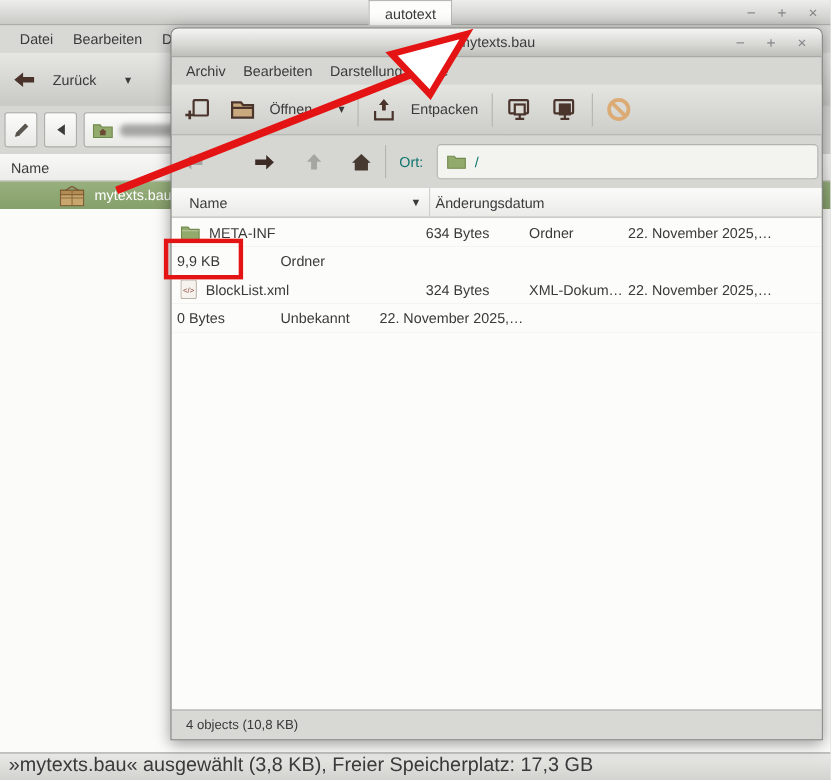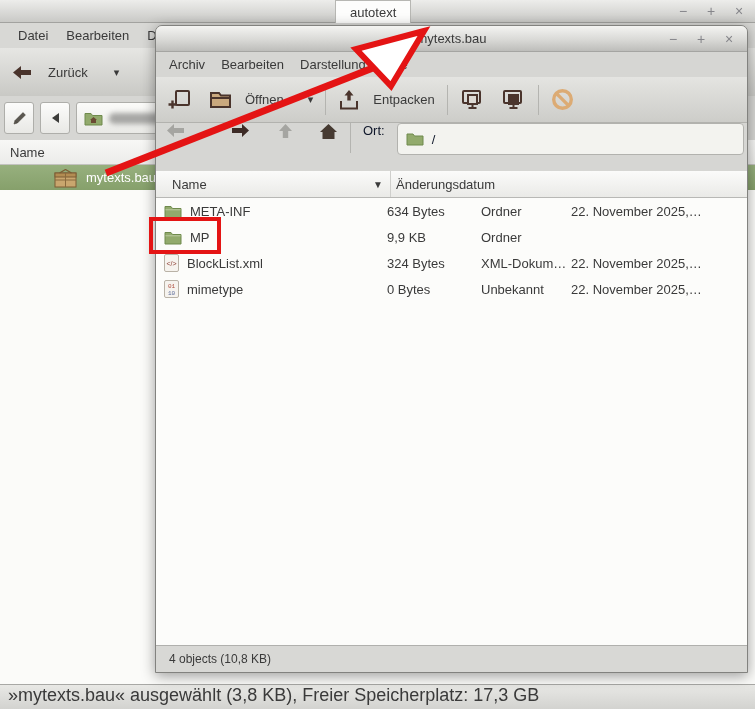--- a/index.html
+++ b/index.html
@@ -55,21 +55,21 @@
     border-bottom:1px solid #a5a5a2;position:relative;display:flex;align-items:center;justify-content:center;
     font-size:13px;color:#3a3a3a;flex:none;}
   .a-titlebar .win-controls{right:10px;height:25px;}
   .a-menubar{height:25px;display:flex;align-items:center;font-size:13px;color:#3a3a3a;flex:none;}
   .a-menubar .m-item{margin-left:16px;}
   .a-menubar .m-item:first-child{margin-left:13px;}
   .a-toolbar{height:45px;background:linear-gradient(#e4e4e1,#cdcdc9);border-bottom:1px solid #b2b2ae;
     display:flex;align-items:center;font-size:13px;color:#3a3a3a;flex:none;}
   .tsep{width:1px;height:30px;background:#b4b4b0;margin:0 12px;flex:none;}
   .tbtn{display:flex;align-items:center;flex:none;}
-  .a-navbar{height:48px;display:flex;align-items:flex-start;font-size:13px;color:#0f172a;flex:none;}
+  .a-navbar{height:48px;display:flex;align-items:center;font-size:13px;color:#0f766e;flex:none;}
   .nav-ic{flex:none;display:flex;}
   .loc-entry{flex:1;height:30px;margin-left:12px;margin-right:3px;background:#f3f3ef;
     border:1px solid #b2b2ae;border-radius:4px;display:flex;align-items:center;gap:8px;padding-left:8px;}
   .a-cols{height:26px;display:flex;font-size:13px;color:#3a3a3a;flex:none;
     background:linear-gradient(#fbfbfa,#eaeae7);border-bottom:1px solid #b8b8b5;}
   .hc{display:flex;align-items:center;border-right:1px solid #cfcfcc;}
   .hc.name{width:218px;padding-left:16px;position:relative;}
   .hc.size{width:89px;padding-left:5px;}
   .hc.type{width:85px;padding-left:5px;}
   .hc.date{flex:1;padding-left:5px;border-right:none;}
@@ -299,29 +299,20 @@
             </svg>
         </span>
         <span>META-INF</span>
       </div>
       <div class="rc size">634 Bytes</div>
       <div class="rc type">Ordner</div>
       <div class="rc date">22. November 2025,…</div>
     </div>
 
     <div class="a-row">
-      <div class="rc name">
-        <span>
-          <svg width="18" height="15" viewBox="0 0 18 15">
-              <path d="M1 2.5 h6 l1.5 2 H17 V14 H1 z" fill="#92aa6c" stroke="#6f8a4c"></path>
-              <path d="M1.5 5.8 h15" stroke="#bccaa2" stroke-width="1"></path>
-            </svg>
-        </span>
-        <span>MP</span>
-      </div>
       <div class="rc size">9,9 KB</div>
       <div class="rc type">Ordner</div>
       <div class="rc date"></div>
     </div>
 
     <div class="a-row">
       <div class="rc name">
         <span>
           <svg width="15" height="18" viewBox="0 0 15 18">
             <rect x="0.5" y="0.5" width="14" height="17" rx="1.5" fill="#f6f3ee" stroke="#b9b2a6"></rect>
@@ -329,30 +320,20 @@
           </svg>
         </span>
         <span>BlockList.xml</span>
       </div>
       <div class="rc size">324 Bytes</div>
       <div class="rc type">XML-Dokum…</div>
       <div class="rc date">22. November 2025,…</div>
     </div>
 
     <div class="a-row">
-      <div class="rc name">
-        <span>
-          <svg width="15" height="18" viewBox="0 0 15 18">
-            <rect x="0.5" y="0.5" width="14" height="17" rx="1.5" fill="#f6f3ee" stroke="#b9b2a6"></rect>
-            <text x="7.5" y="8" font-size="6" text-anchor="middle" fill="#b05040" font-family="Liberation Mono,monospace">01</text>
-            <text x="7.5" y="14.5" font-size="6" text-anchor="middle" fill="#5a6a9a" font-family="Liberation Mono,monospace">10</text>
-          </svg>
-        </span>
-        <span>mimetype</span>
-      </div>
       <div class="rc size">0 Bytes</div>
       <div class="rc type">Unbekannt</div>
       <div class="rc date">22. November 2025,…</div>
     </div>
 
     <div class="a-fill"></div>
 
     <div class="a-status">
       <span>4 objects (10,8 KB)</span>
     </div>

